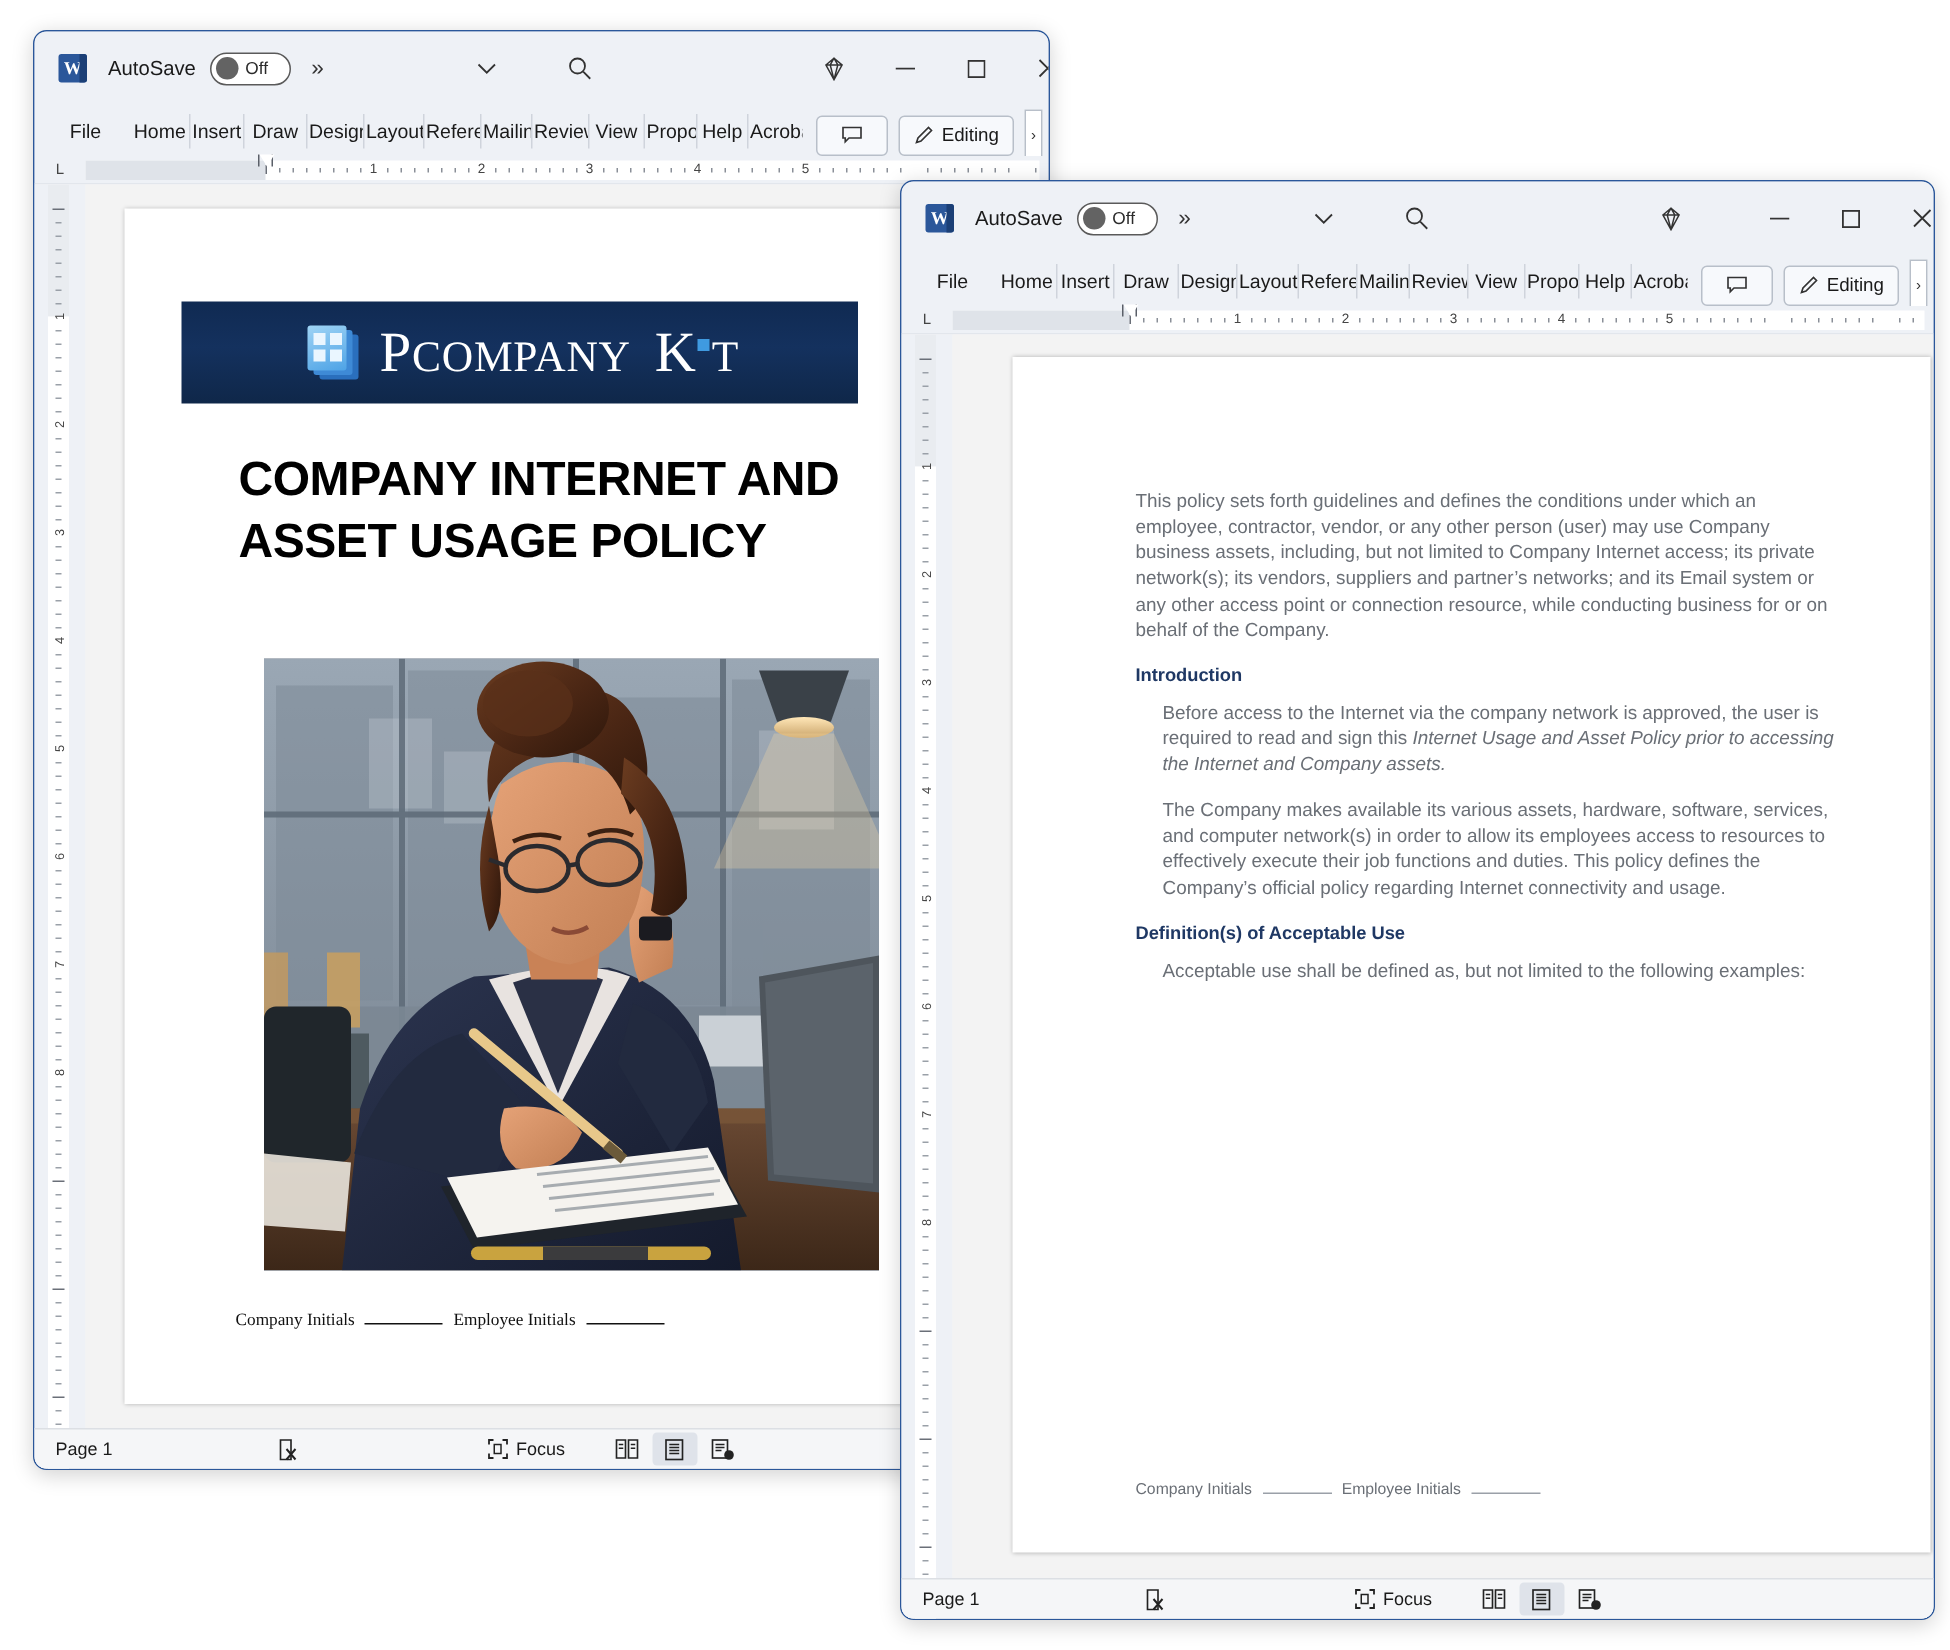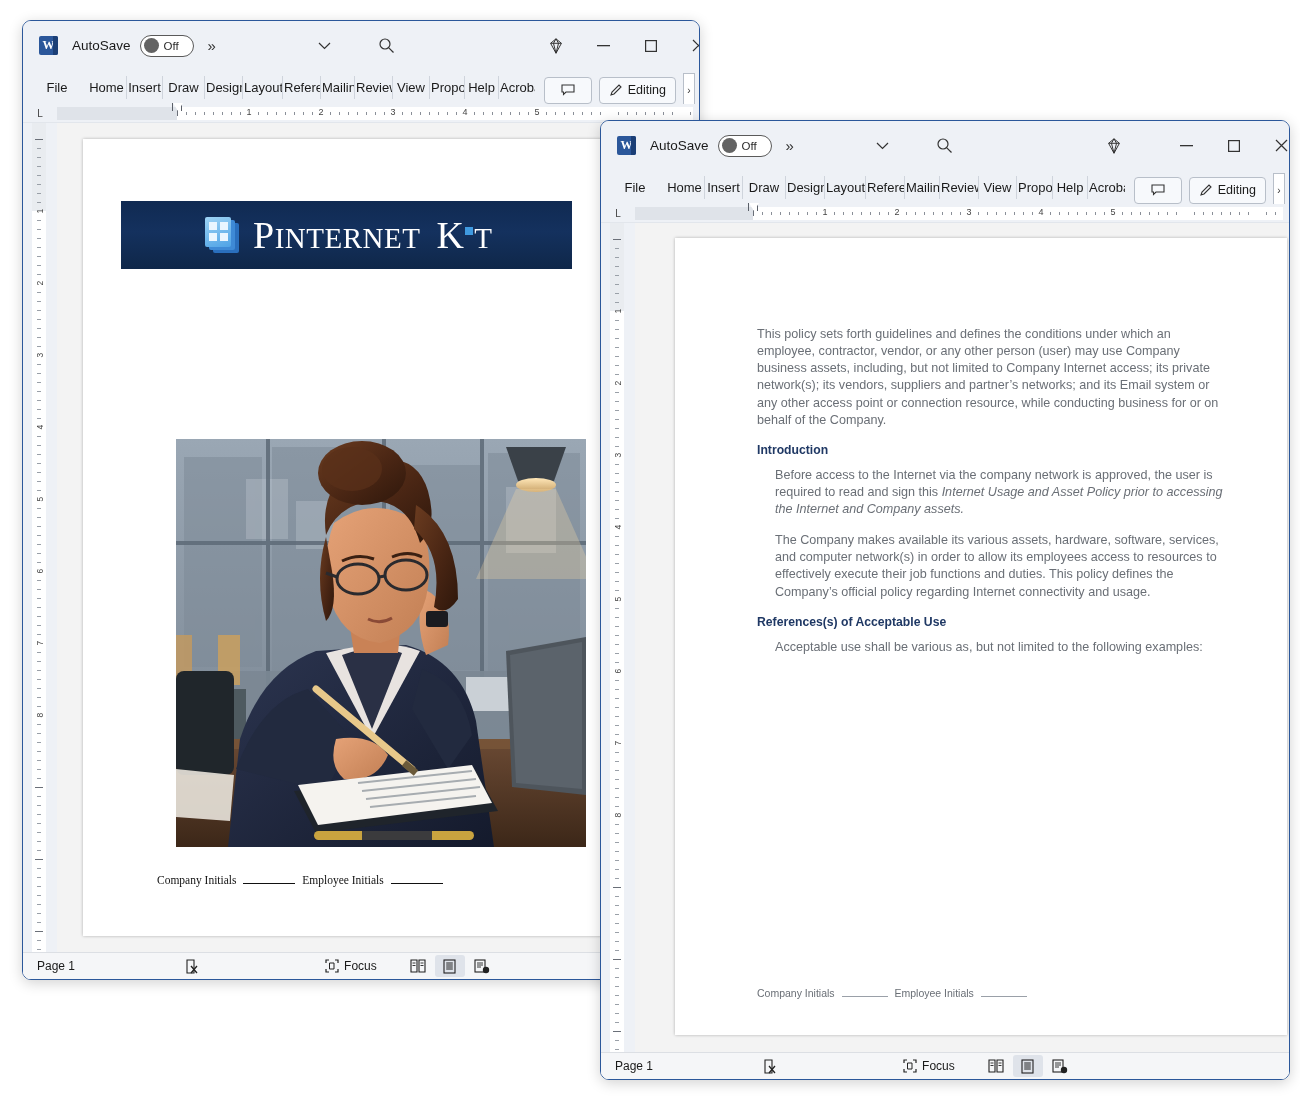--- a/index.html
+++ b/index.html
@@ -490,24 +490,25 @@
               <div class="pk-sq b"></div>
               <div class="pk-sq m"></div>
               <div class="pk-sq f">
                 <div class="pk-cell c1"></div>
                   <div class="pk-cell c2"></div>
                 <div class="pk-cell c3"></div>
                   <div class="pk-cell c4"></div>
               </div>
             </div>
             <div class="pk-word">
-              <span class="cap">P</span><span class="sc">INTERNET</span><span style="display:inline-block;width:16px"></span><span class="cap">K</span><span class="pk-dot"></span><span class="sc">T</span>
+              <span class="cap">P</span><span class="sc">COMPANY</span><span style="display:inline-block;width:16px"></span><span class="cap">K</span><span class="pk-dot"></span><span class="sc">T</span>
             </div>
           </div>
 
+          <div class="cover-title">COMPANY INTERNET AND ASSET USAGE POLICY</div>
 
           <div class="cover-img">
             <svg width="410" height="408" viewBox="0 0 410 408" preserveAspectRatio="none">
               <defs>
                 <linearGradient id="winbg" x1="0" y1="0" x2="0" y2="1">
                   <stop offset="0%" stop-color="#9aa7b4"></stop>
                     <stop offset="100%" stop-color="#74808d"></stop>
                 </linearGradient>
                 <linearGradient id="deskg" x1="0" y1="0" x2="0" y2="1">
                   <stop offset="0%" stop-color="#6b4a34"></stop>
@@ -925,23 +926,23 @@
             <p class="tp-para">This policy sets forth guidelines and defines the conditions under which an employee, contractor, vendor, or any other person (user) may use Company business assets, including, but not limited to Company Internet access; its private network(s); its vendors, suppliers and partner’s networks; and its Email system or any other access point or connection resource, while conducting business for or on behalf of the Company.</p>
 
             <div class="tp-h2">Introduction</div>
 
             <p class="tp-para indent">
               <span>Before access to the Internet via the company network is approved, the user is required to read and sign this </span><span class="tp-ital">Internet Usage and Asset Policy prior to accessing the Internet and Company assets.</span>
             </p>
 
             <p class="tp-para indent">The Company makes available its various assets, hardware, software, services, and computer network(s) in order to allow its employees access to resources to effectively execute their job functions and duties. This policy defines the Company’s official policy regarding Internet connectivity and usage.</p>
 
-            <div class="tp-h2">References(s) of Acceptable Use</div>
-
-            <p class="tp-para indent">Acceptable use shall be various as, but not limited to the following examples:</p>
+            <div class="tp-h2">Definition(s) of Acceptable Use</div>
+
+            <p class="tp-para indent">Acceptable use shall be defined as, but not limited to the following examples:</p>
           </div>
 
           <div class="tp-footer">
             <span>Company Initials</span>
             <span class="ul2"></span>
             <span>Employee Initials</span>
             <span class="ul2"></span>
           </div>
         </div>
       </div>

